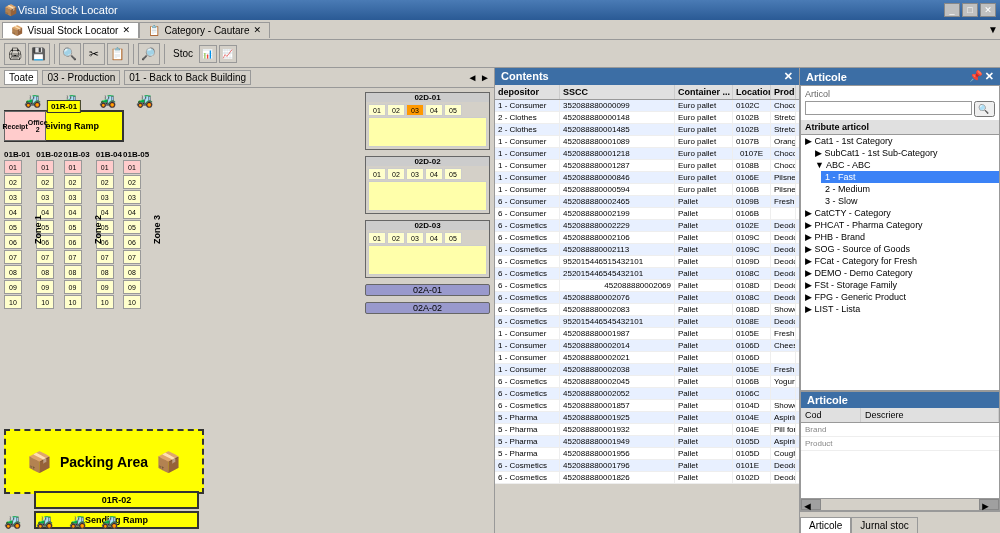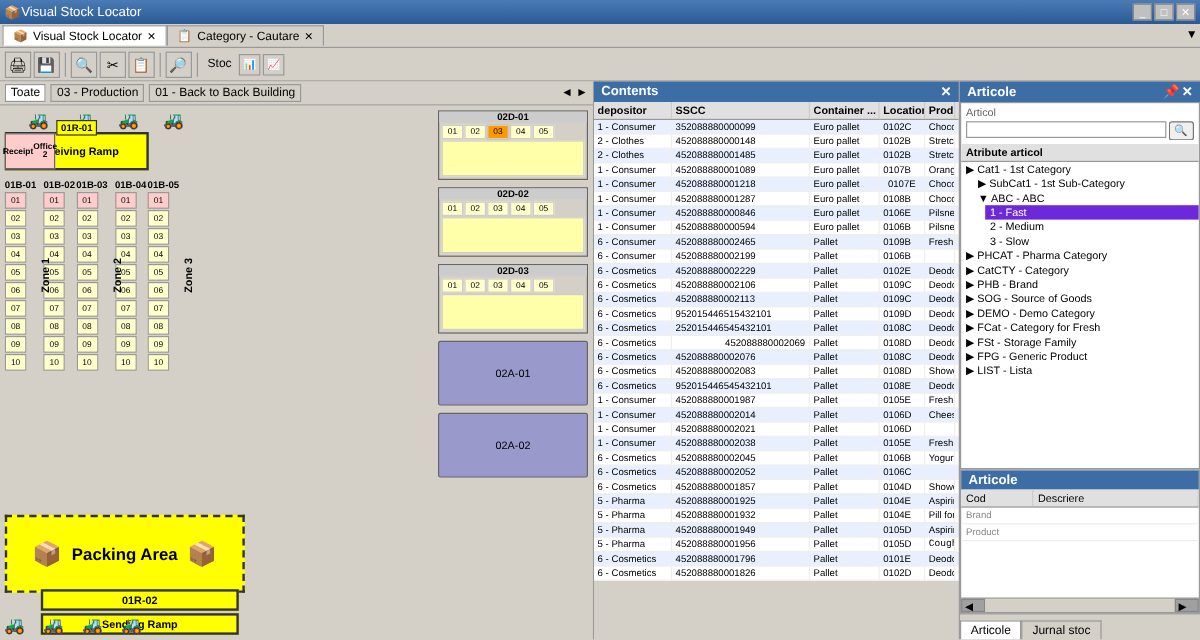--- a/index.html
+++ b/index.html
@@ -39,21 +39,21 @@
     .rack-label { font-size: 8px; font-weight: bold; text-align: center; margin-bottom: 1px; }
     
     
     .zone-label { position: absolute; font-size: 9px; font-weight: bold; writing-mode: vertical-rl; text-orientation: mixed; transform: rotate(180deg); }
     
     
     .special-area { position: absolute; border: 2px solid #333; display: flex; align-items: center; justify-content: center; font-weight: bold; }
     .office { background: #ffcccc; font-size: 7px; text-align: center; }
     .bay-label { font-size: 8px; font-weight: bold; text-align: center; background: #cccccc; }
     .bay-cell { width: 18px; height: 12px; background: #ffffcc; border: 1px solid #ccc; font-size: 7px; display: flex; align-items: center; justify-content: center; }
-    .action-btn { background: #9999cc; border: 1px solid #666; padding: 21px 8px; font-size: 9px; text-align: center; cursor: pointer; border-radius: 2px; }
+    .action-btn { background: #9999cc; border: 1px solid #666; padding: 0 8px; font-size: 9px; text-align: center; cursor: pointer; border-radius: 2px; }
     
     
     .contents-panel { width: 305px; display: flex; flex-direction: column; border-right: 1px solid #999; }
     .panel-header { background: #3c6ea5; color: white; padding: 2px 6px; font-size: 11px; font-weight: bold; display: flex; justify-content: space-between; }
     .contents-table { flex: 1; overflow: hidden; display: flex; flex-direction: column; }
     .table-header { display: flex; background: #e0e0e0; border-bottom: 1px solid #999; }
     .table-header-cell { font-size: 9px; font-weight: bold; padding: 2px 3px; border-right: 1px solid #ccc; overflow: hidden; white-space: nowrap; }
     .table-body { flex: 1; overflow-y: auto; overflow-x: hidden; }
     .table-row { display: flex; border-bottom: 1px solid #eee; }
     .table-cell { font-size: 8px; padding: 1px 3px; border-right: 1px solid #eee; overflow: hidden; white-space: nowrap; }
@@ -561,21 +561,21 @@
     <div class="table-cell" style="width:115px;">452088880001949</div>
     <div class="table-cell" style="width:58px;">Pallet</div>
     <div class="table-cell" style="width:38px;">0105D</div>
     <div class="table-cell" style="width:25px;">Aspirin</div>
   </div>
           <div class="table-row row-white">
     <div class="table-cell" style="width:65px;">5 - Pharma</div>
     <div class="table-cell" style="width:115px;">452088880001956</div>
     <div class="table-cell" style="width:58px;">Pallet</div>
     <div class="table-cell" style="width:38px;">0105D</div>
-    <div class="table-cell" style="width:25px;font-family:Liberation Mono, monospace;">Cough</div>
+    <div class="table-cell" style="width:25px;">Cough</div>
   </div>
           <div class="table-row row-blue">
     <div class="table-cell" style="width:65px;">6 - Cosmetics</div>
     <div class="table-cell" style="width:115px;">452088880001796</div>
     <div class="table-cell" style="width:58px;">Pallet</div>
     <div class="table-cell" style="width:38px;">0101E</div>
     <div class="table-cell" style="width:25px;">Deodo</div>
   </div>
           <div class="table-row row-white">
     <div class="table-cell" style="width:65px;">6 - Cosmetics</div>
@@ -604,29 +604,29 @@
           <button style="font-size:9px; padding:1px 3px; cursor:pointer;">🔍</button>
         </div>
       </div>
 
       <div style="background:#e0e0e0; padding:2px 4px; font-size:9px; font-weight:bold; border-bottom:1px solid #999;">Atribute articol</div>
 
       <div id="attribute-tree">
       <div class="tree-item">▶ Cat1 - 1st Category</div>
           <div class="tree-item tree-indent">▶ SubCat1 - 1st Sub-Category</div>
           <div class="tree-item tree-indent">▼ ABC - ABC</div>
-          <div class="tree-item selected tree-indent2" style="background: #6d28d9; color: white;">  1 - Fast</div>
+          <div class="tree-item selected tree-indent2" style="background: #3b82f6; color: white;">  1 - Fast</div>
           <div class="tree-item tree-indent2">  2 - Medium</div>
           <div class="tree-item tree-indent2">  3 - Slow</div>
+          <div class="tree-item">▶ CatCTY - Category</div>
           <div class="tree-item">▶ PHCAT - Pharma Category</div>
-          <div class="tree-item">▶ CatCTY - Category</div>
           <div class="tree-item">▶ PHB - Brand</div>
           <div class="tree-item">▶ SOG - Source of Goods</div>
+          <div class="tree-item">▶ FCat - Category for Fresh</div>
           <div class="tree-item">▶ DEMO - Demo Category</div>
-          <div class="tree-item">▶ FCat - Category for Fresh</div>
           <div class="tree-item">▶ FSt - Storage Family</div>
           <div class="tree-item">▶ FPG - Generic Product</div>
           <div class="tree-item">▶ LIST - Lista</div>
         </div>
     </div>
 
     <div class="articole-bottom">
       <div class="articole-bottom-header">Articole</div>
       <div class="articole-table-header">
         <div class="articole-table-cell" style="width:60px;">Cod</div>

